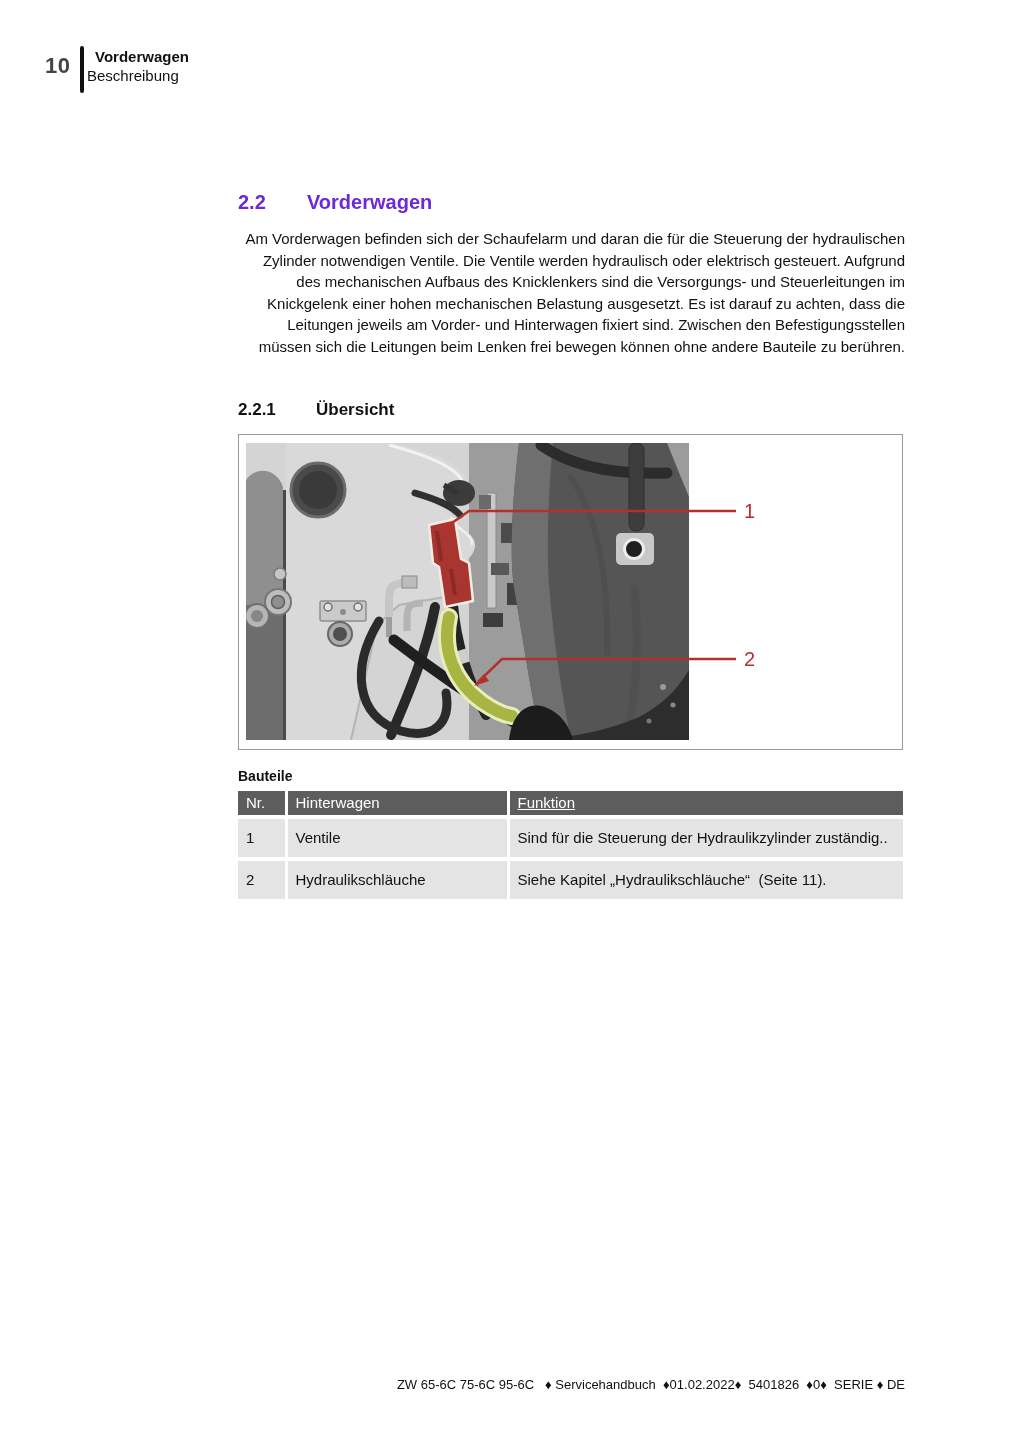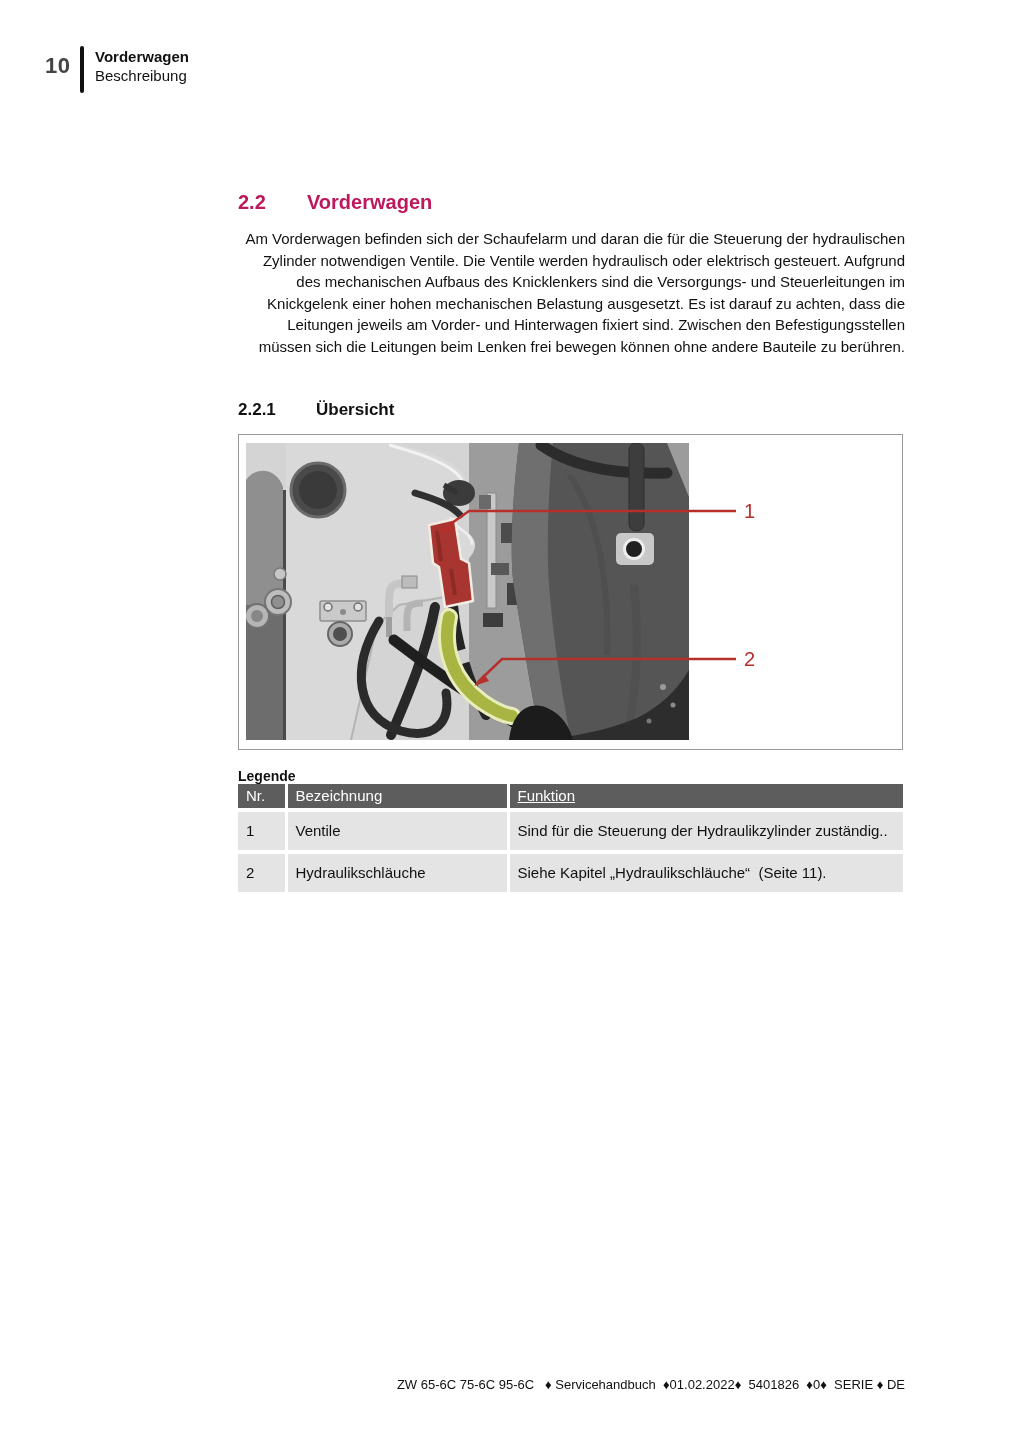--- a/index.html
+++ b/index.html
@@ -15,28 +15,28 @@
   .runhead { position:absolute; top:0; left:0; width:1024px; height:110px; }
   .page-num {
     position:absolute; left:45px; top:53px;
     font-size:22px; font-weight:bold; color:#454545; letter-spacing:.5px;
   }
   .head-bar {
     position:absolute; left:80px; top:46px; width:3.5px; height:47px;
     background:#111; border-radius:2px;
   }
   .head-title { position:absolute; left:95px; top:47px; font-size:15px; font-weight:bold; color:#111; line-height:19px; }
-  .head-sub   { position:absolute; left:95px; top:66px; font-size:15px; color:#111; line-height:19px; }
+  .head-sub   { position:absolute; left:87px; top:66px; font-size:15px; color:#111; line-height:19px; }
 
   
   .col { position:absolute; left:238px; top:0; width:667px; }
 
   h2.sec {
     margin:189px 0 0 0; font-size:20px; line-height:26px; font-weight:bold;
-    display:flex; color:#be185d;
+    display:flex; color:#6d28d9;
   }
   h2.sec .num { width:69px; flex:0 0 69px; }
   .bodytext {
     margin:13px 0 0 0; font-size:15px; line-height:21.5px; color:#111;
     text-align:right;
   }
   h3.subsec {
     margin:41px 0 0 0; font-size:17px; line-height:24px; font-weight:bold;
     display:flex; color:#111;
   }
@@ -46,21 +46,21 @@
     margin-top:12px; width:665px; height:316px;
     border:1.5px solid #9a9a9a; background:#fff;
   }
   .figure-frame svg { display:block; }
 
   .fig-caption { margin-top:6px; font-size:13px; color:#111; }
 
   .legend-title { margin-top:18px; font-size:14px; font-weight:bold; color:#111; }
 
   table.legend {
-    border-collapse:collapse; width:665px;
+    margin-top:7px; border-collapse:collapse; width:665px;
     font-size:15px; table-layout:fixed;border-radius:30px;
   }
   table.legend th {
     background:#5d5d5d; color:#fff; font-weight:normal; text-align:left;
     padding:3px 8px 4px 8px; height:26px;
     border-right:3px solid #fff;
   }
   table.legend th:last-child { border-right:none;text-decoration:underline; }
   table.legend td {
     background:#e4e4e4; color:#111; vertical-align:top;
@@ -185,32 +185,32 @@
         <text x="505" y="83" font-size="20" fill="#b6302b">1</text>
 
         <path d="M239,247 L263,224 L497,224" fill="none" stroke-width="2.5" stroke="#b6302b"></path>
         <polygon points="235,251 245,239 250,246" fill="#b6302b"></polygon>
         <text x="505" y="231" font-size="20" fill="#b6302b">2</text>
       </g>
     </svg>
   </div>
 
 
-  <div class="legend-title">Legende</div>
+  <div class="legend-title">Bauteile</div>
 
   <table class="legend">
     <colgroup>
         <col class="col-nr">
         <col class="col-bez">
         <col class="col-fnk">
       </colgroup>
     <thead>
       <tr>
         <th>Nr.</th>
-        <th>Bezeichnung</th>
+        <th>Hinterwagen</th>
         <th>Funktion</th>
       </tr>
     </thead>
     <tbody>
       <tr>
         <td>1</td>
         <td>Ventile</td>
         <td>Sind für die Steuerung der Hydraulikzylinder zuständig..</td>
       </tr>
       <tr>

